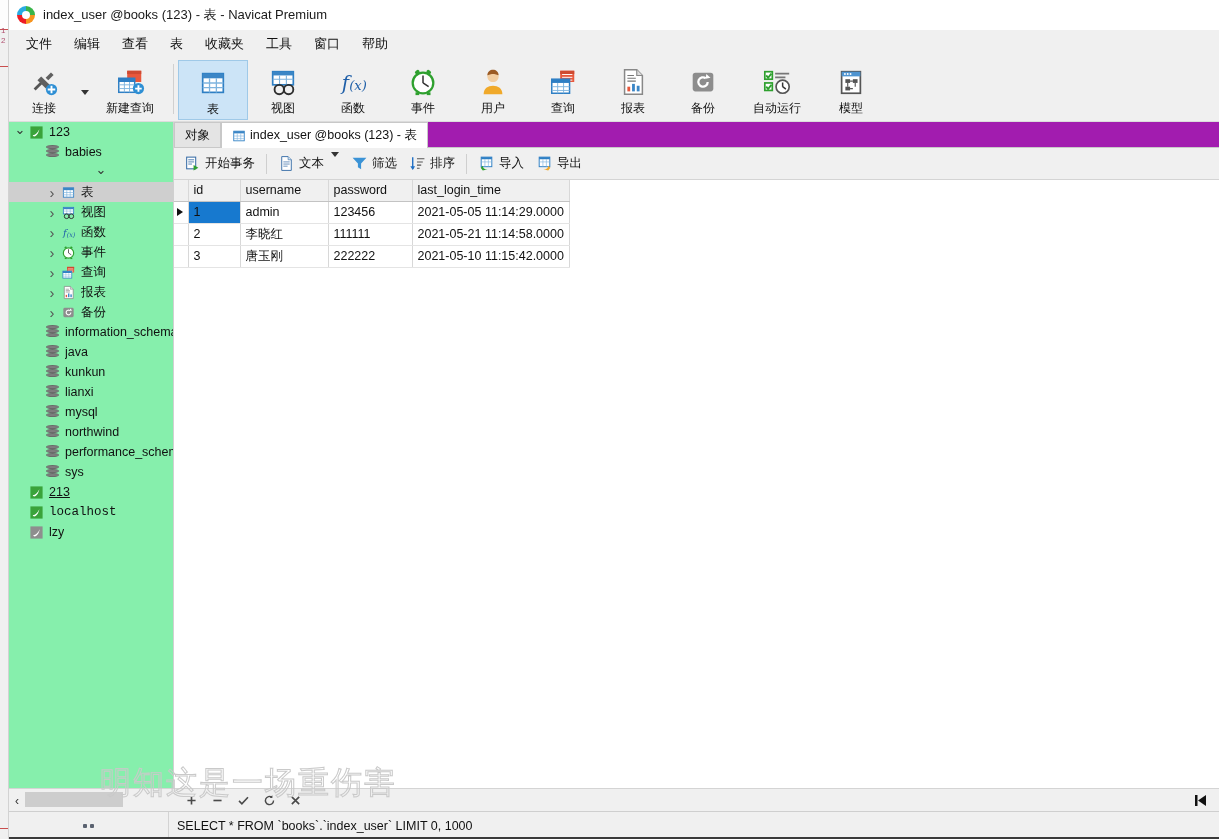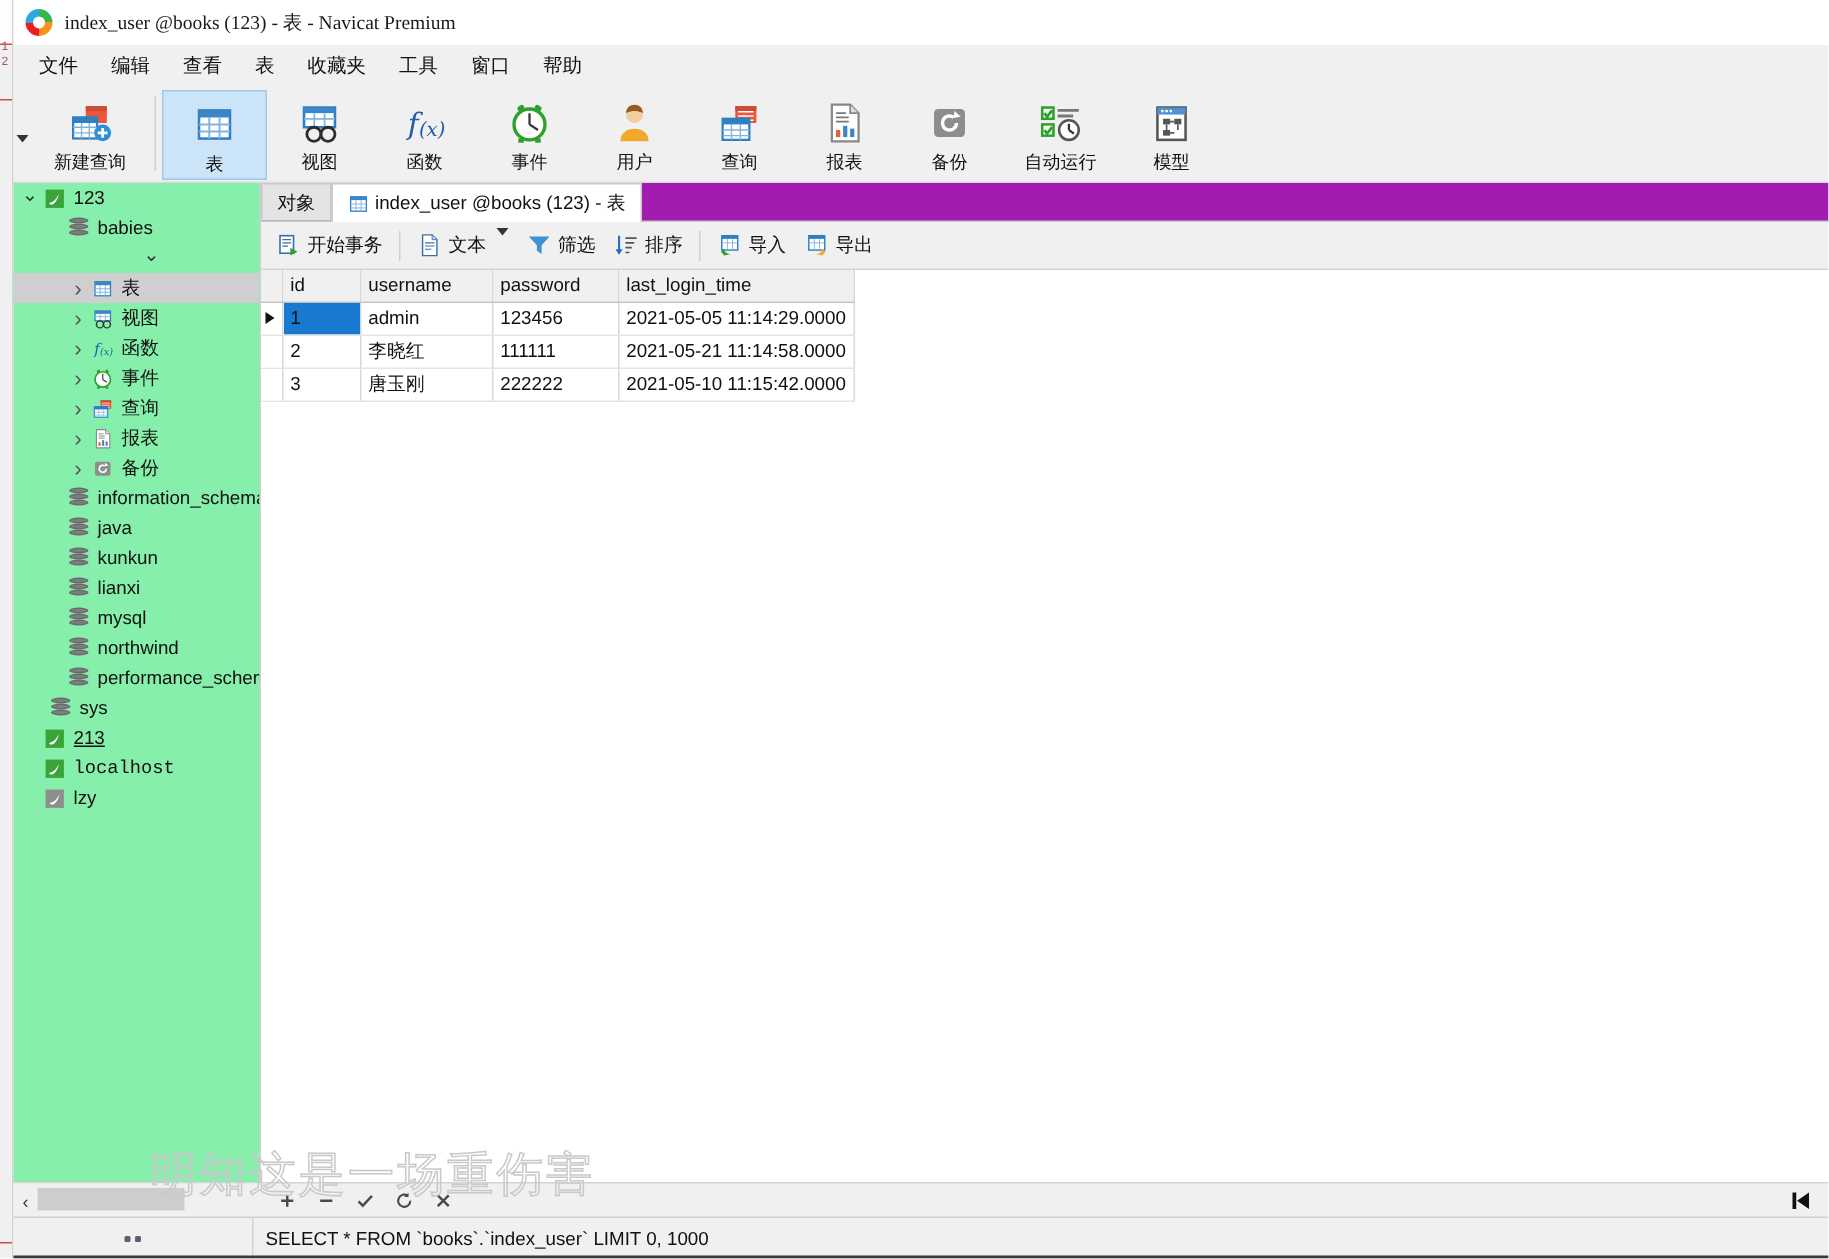--- a/index.html
+++ b/index.html
@@ -27,21 +27,20 @@
   .behind-left .bl-rule2 { position:absolute; left:0; top:66px; width:9px; height:1px; background:#c94f4f; }
   .behind-left .bl-rule3 { position:absolute; left:0; top:828px; width:9px; height:1px; background:#c94f4f; }
   .behind-left .bl-tick { position:absolute; left:1px; font-size:8px; color:#b05070; }
 
   
   .titlebar {
     position: absolute; left: 9px; top: 0; width: 1210px; height: 30px;
     background: #ffffff;
     display: flex; align-items: center;
     border-bottom: 1px solid #ffffff;
-    font-family: Liberation Serif, serif;
   }
   .app-logo {
     width: 18px; height: 18px; margin-left: 8px; margin-right: 8px;
     border-radius: 50%;
     position: relative; flex: none;
     background: conic-gradient(#39b54a 0deg 90deg, #f7941e 90deg 180deg, #ed1c24 180deg 270deg, #29abe2 270deg 360deg);
   }
   .app-logo::after {
     content:''; position:absolute; left:5px; top:5px; width:8px; height:8px;
     border-radius:50%; background:#ffffff;
@@ -240,20 +239,32 @@
       <div class="menu-item">编辑</div>
       <div class="menu-item">查看</div>
       <div class="menu-item">表</div>
       <div class="menu-item">收藏夹</div>
       <div class="menu-item">工具</div>
       <div class="menu-item">窗口</div>
       <div class="menu-item">帮助</div>
     </div>
 
   <div class="toolbar" id="toolbar">
+      <div class="tb-btn">
+        <div class="tb-ico">
+          <svg width="30" height="30" viewBox="0 0 32 32">
+            <path d="M6 24 L13 17" stroke="#555" stroke-width="3" fill="none"></path>
+            <path d="M13 10 l9 9 -4 4 -9 -9z" fill="#606060"></path>
+            <rect x="20" y="6" width="4" height="8" fill="#606060" transform="rotate(45 22 10)"></rect>
+            <circle cx="24" cy="24" r="6" fill="#2e8fd4"></circle>
+            <path d="M24 20v8M20 24h8" stroke="#fff" stroke-width="2"></path>
+          </svg>
+        </div>
+        <div class="tb-lbl">连接</div>
+      </div>
       <div class="tb-caret">
         <span class="caret-dn"></span>
       </div>
       <div class="tb-btn wide">
         <div class="tb-ico">
           <svg width="30" height="30" viewBox="0 0 32 32">
             <rect x="13" y="4" width="15" height="12" fill="#e8583c"></rect>
             <rect x="13" y="4" width="15" height="3.5" fill="#cf4a31"></rect>
             <rect x="4" y="12" width="17" height="15" fill="#fff" stroke="#2e7fc4" stroke-width="1.6"></rect>
             <rect x="4" y="12" width="17" height="4" fill="#2e7fc4"></rect>
@@ -577,21 +588,21 @@
         <span class="twisty "></span>
         <span class="t-ico">
           <span class="ico-db">
             <i></i>
             <i></i>
             <i></i>
           </span>
         </span>
         <span class="t-lbl">performance_schema</span>
       </div>
-      <div class="tree-row" style="padding-left: 8px;">
+      <div class="tree-row" style="padding-left: 20px;">
         <span class="twisty "></span>
         <span class="t-ico">
           <span class="ico-db">
             <i></i>
             <i></i>
             <i></i>
           </span>
         </span>
         <span class="t-lbl">sys</span>
       </div>

